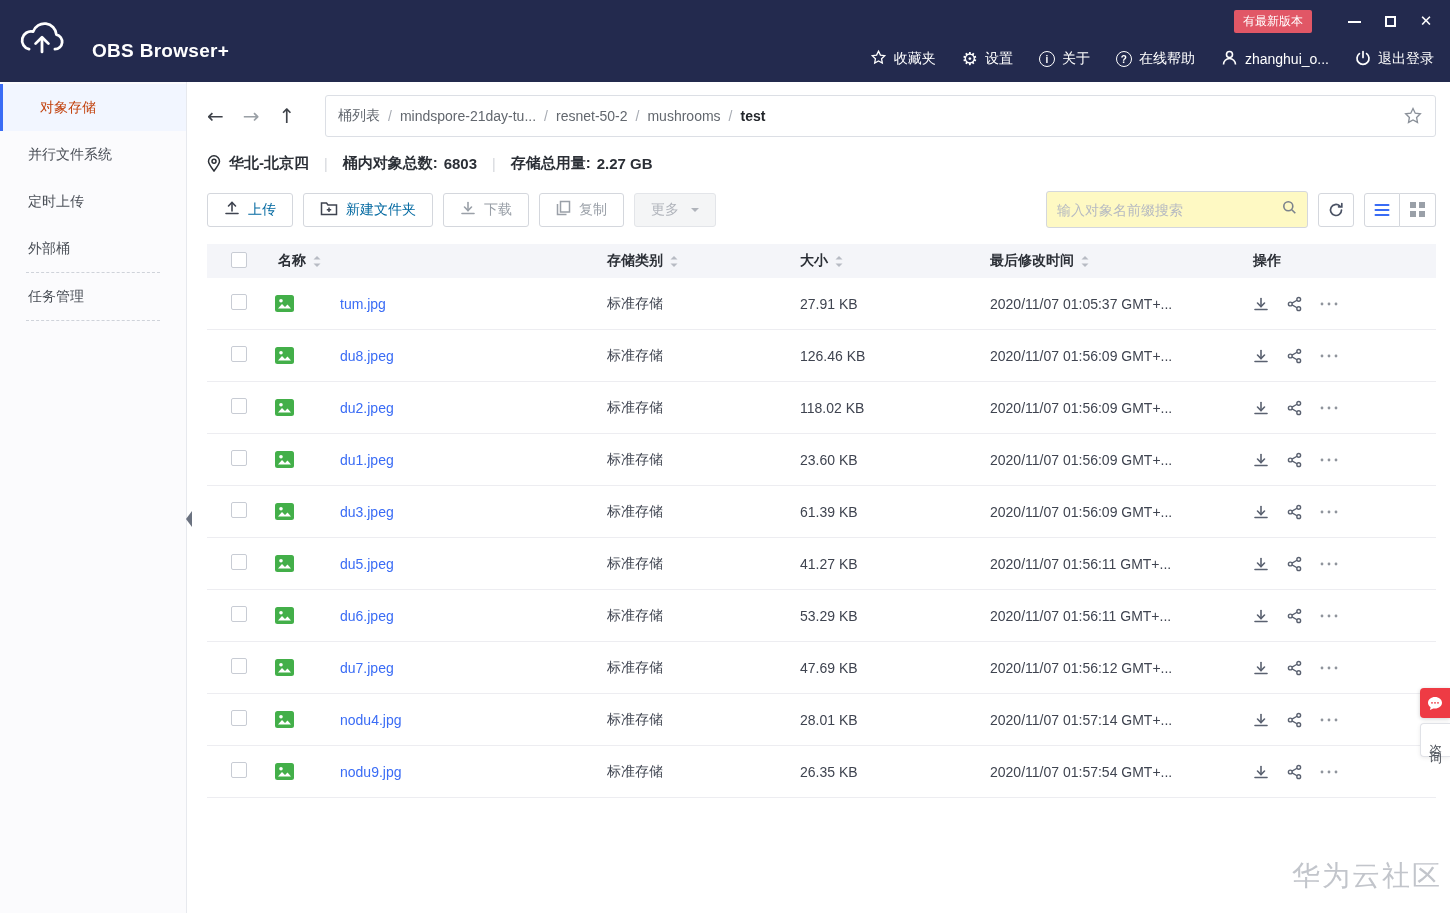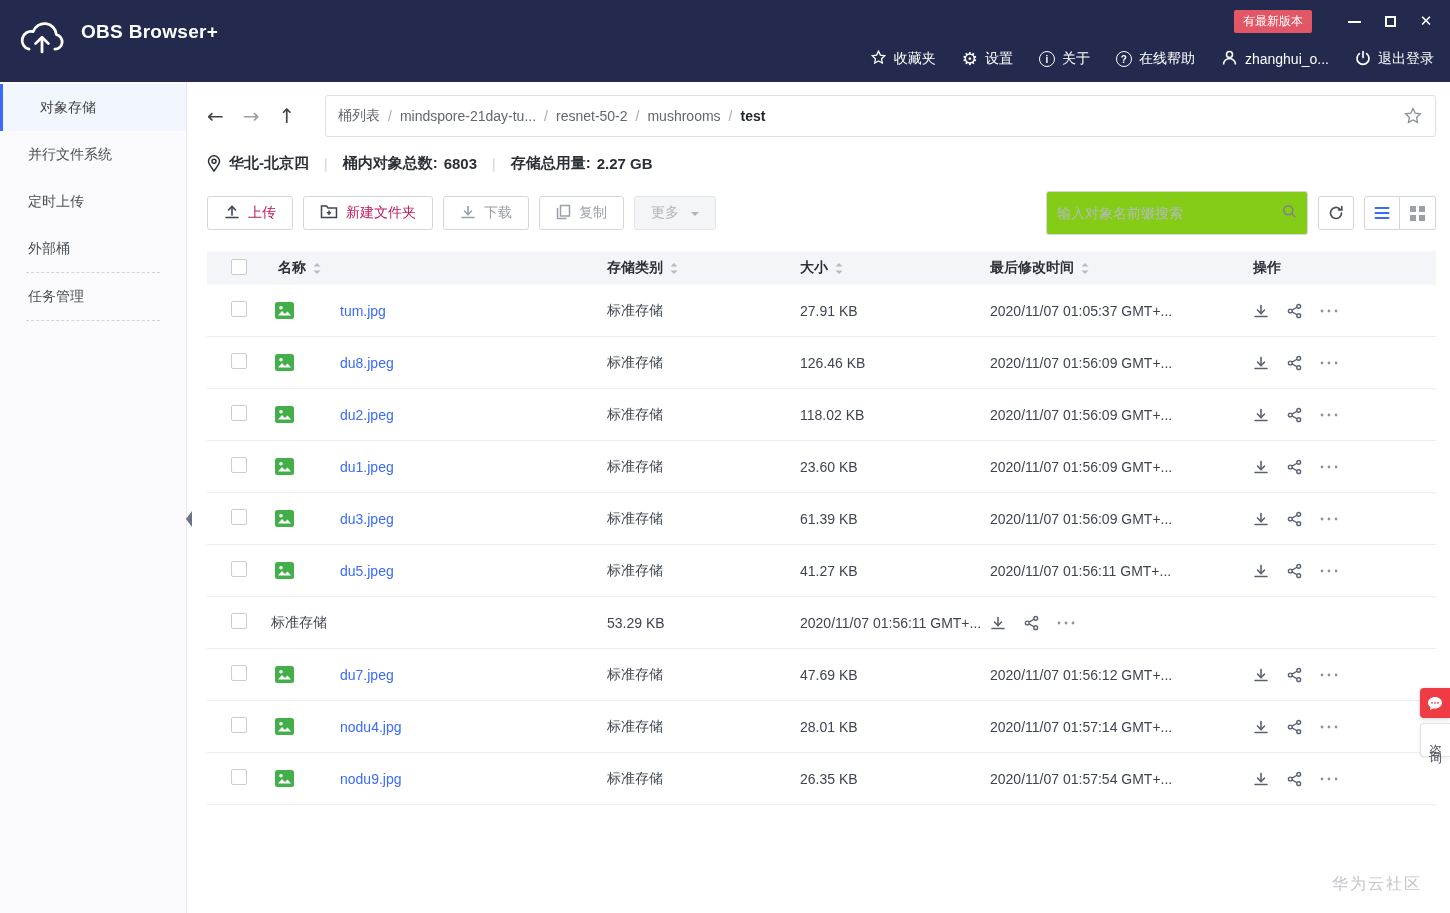--- a/index.html
+++ b/index.html
@@ -1,38 +1,38 @@
 <!DOCTYPE html>
 <html><head>
 <meta charset="utf-8">
 <style>
   * { margin:0; padding:0; box-sizing:border-box; }
   body { background:#2b2b2b; font-family:"Liberation Sans","DejaVu Sans",sans-serif; }
   .window { width:1450px; height:913px; position:relative; background:#fff; overflow:hidden; margin:0 auto; }
 
   
   .topbar { height:82px; background:#232a4e; position:relative; color:#fff; }
-  .brand { position:absolute; left:18px; top:50%; transform:translateY(-50%); display:flex; align-items:flex-start; gap:15px; }
+  .brand { position:absolute; left:18px; top:50%; transform:translateY(-50%); display:flex; align-items:flex-end; gap:26px; }
   .brand-title { font-size:19px; font-weight:bold; letter-spacing:.3px; }
   .win-controls { position:absolute; top:10px; right:16px; display:flex; align-items:center; gap:20px; }
   .badge { background:#e15766; color:#fff; font-size:12px; padding:3px 9px; border-radius:2px; margin-right:14px; }
   .win-btn { width:16px; height:16px; display:flex; align-items:center; justify-content:center; cursor:pointer; }
   .ctrl-min-bar { width:13px; height:2px; background:#fff; }
   .ctrl-max-box { width:11px; height:11px; border:2px solid #fff; }
   .ctrl-close-x { font-size:15px; line-height:1; font-family:"DejaVu Sans",sans-serif; }
   .topbar-menu { position:absolute; right:16px; bottom:13px; display:flex; align-items:center; gap:26px; font-size:14px; }
   .menu-item { display:flex; align-items:center; gap:7px; cursor:pointer; white-space:nowrap; }
   .circle-icon { width:16px; height:16px; border:1.5px solid #fff; border-radius:50%; display:flex; align-items:center; justify-content:center; font-size:10px; font-weight:bold; }
   .gear-glyph { font-family:"DejaVu Sans",sans-serif; font-size:18px; line-height:16px; }
 
   
   .app-body { display:flex; height:831px; }
   .sidebar { width:187px; background:#fbfbfd; border-right:1px solid #e7e9ee; padding-top:2px; position:relative; flex:none; }
   .side-item { height:47px; display:flex; align-items:center; padding-left:25px; font-size:14px; color:#4a4f57; border-left:3px solid transparent; cursor:pointer; }
-  .side-item.active { color:#404040; border-left-color:#3a6cf5; background:#f2f6ff;padding-left:37px; }
+  .side-item.active { color:#c2410c; border-left-color:#3a6cf5; background:#f2f6ff;padding-left:37px; }
   .side-sep { border-bottom:1px dashed #cfd3da; margin:0 26px; }
   .collapse-handle { position:absolute; right:-8px; top:425px; width:12px; height:24px; display:flex; align-items:center; justify-content:center; cursor:pointer; z-index:3; }
 
   .main { flex:1; position:relative; padding:0 14px 0 20px; background:#fff; overflow:hidden; }
 
   .nav-row { display:flex; align-items:center; padding-top:16px; height:52px; }
   .nav-arrows { display:flex; align-items:center; gap:19px; width:118px; flex:none; font-size:20px; }
   .nav-arrow { cursor:pointer; color:#3f434a; font-family:"DejaVu Sans",sans-serif; }
   .nav-arrow.dim { color:#9aa0a6; }
   .breadcrumb { flex:1; height:42px; border:1px solid #dcdfe5; border-radius:3px; display:flex; align-items:center; padding:0 12px; font-size:14px; color:#62676e; gap:8px; }
@@ -41,26 +41,26 @@
   .crumb-sep { color:#a7abb3; }
   .fav-star { margin-left:auto; display:flex; align-items:center; cursor:pointer; }
 
   .info-row { display:flex; align-items:center; margin-top:20px; font-size:15px; color:#2b2f36; }
   .info-row .pin { display:flex; align-items:center; margin-right:8px; }
   .b { font-weight:bold; }
   .sep-bar { color:#d3d6db; margin:0 15px; font-size:14px; }
   .info-label { margin-right:6px; }
 
   .toolbar-row { display:flex; align-items:center; margin-top:18px; }
-  .btn { height:34px; display:inline-flex; align-items:center; gap:8px; padding:0 16px; border:1px solid #d4d7dd; border-radius:3px; background:#fff; font-size:14px; color:#be185d; cursor:pointer; margin-right:10px; white-space:nowrap; }
+  .btn { height:34px; display:inline-flex; align-items:center; gap:8px; padding:0 16px; border:1px solid #d4d7dd; border-radius:3px; background:#fff; font-size:14px; color:#0369a1; cursor:pointer; margin-right:10px; white-space:nowrap; }
   .btn.dim { color:#9aa0a8; }
   .btn.disabled { background:#f4f5f6; color:#b0b4bb; border-color:#e3e5e9; cursor:default; }
   .caret-down { width:0; height:0; border:4px solid transparent; border-top-color:#b0b4bb; margin-top:5px; margin-left:4px; }
   .toolbar-right { margin-left:auto; display:flex; align-items:center; gap:10px; }
-  .search-box { width:262px; height:44px; border:1px solid #d4d7dd; border-radius:3px; display:flex; align-items:center; padding:0 10px; background:#84cc16; }
+  .search-box { width:262px; height:37px; border:1px solid #d4d7dd; border-radius:3px; display:flex; align-items:center; padding:0 10px; background:#fef9c3; }
   .search-box input { border:none; outline:none; flex:1; font-size:14px; color:#333; background:transparent; font-family:inherit; }
   .search-box input::placeholder { color:#b6bac2; }
   .icon-btn { width:36px; height:34px; border:1px solid #d4d7dd; border-radius:3px; background:#fff; display:flex; align-items:center; justify-content:center; cursor:pointer; }
   .view-toggle { display:flex; }
   .view-toggle .icon-btn:first-child { border-radius:3px 0 0 3px; }
   .view-toggle .icon-btn:last-child { border-radius:0 3px 3px 0; border-left:none; }
 
   
   .obj-table { margin-top:16px; font-size:14px; }
   .t-head, .t-row { display:grid; grid-template-columns:56px 336px 193px 190px 263px 1fr; align-items:center; }
@@ -71,21 +71,21 @@
   .th-name { padding-left:15px; }
   .name-cell { padding-left:12px; display:flex; align-items:center; gap:10px; }
   .file-name { color:#3a6cf5; cursor:pointer;margin-left:36px; }
   .file-icon { display:flex; align-items:center; }
   .th { display:flex; align-items:center; gap:6px; }
   .sort-ic { display:flex; align-items:center; cursor:pointer; }
   .actions-cell { display:flex; align-items:center; gap:18px; }
   .act { display:flex; align-items:center; cursor:pointer; }
   .checkbox { width:16px; height:16px; border:1px solid #c8ccd4; border-radius:2px; background:#fff; display:inline-block; cursor:pointer; }
 
-  .watermark { position:absolute; right:28px; bottom:18px; font-size:16px; color:#c2c5cb; letter-spacing:2px; }
+  .watermark { position:absolute; right:8px; bottom:18px; font-size:28px; color:#c2c5cb; letter-spacing:2px; }
 
   
   .consult { position:absolute; right:0; top:688px; width:30px; display:flex; flex-direction:column; align-items:stretch; z-index:5; }
   .consult-icon { width:30px; height:30px; background:#ee3b44; border-radius:4px 0 0 4px; display:flex; align-items:center; justify-content:center; cursor:pointer; box-shadow:0 1px 4px rgba(0,0,0,.18); }
   .consult-panel { background:#fff; border:1px solid #e0e2e7; border-right:none; border-radius:4px 0 0 4px; margin-top:5px; padding:10px 0; display:flex; justify-content:center; box-shadow:0 1px 4px rgba(0,0,0,.08); }
   .consult-text { writing-mode:vertical-lr; font-size:13px; color:#4a4f57; letter-spacing:6px; line-height:1; }
 </style>
 </head>
 <body>
 
@@ -588,20 +588,30 @@
                     <circle cx="2" cy="2" r="1.4"></circle>
                     <circle cx="9" cy="2" r="1.4"></circle>
                     <circle cx="16" cy="2" r="1.4"></circle>
                   </svg>
       </span>
     </div>
   </div>
 
   <div class="t-row">
     <div class="cell cb-cell"><span class="checkbox"></span></div>
+    <div class="cell name-cell">
+      <span class="file-icon">
+        <svg width="19" height="17" viewBox="0 0 19 17">
+                    <rect width="19" height="17" rx="2.5" fill="#43af49"></rect>
+                    <circle cx="6" cy="5.8" r="1.8" fill="#ffffff"></circle>
+                    <path d="M3 13.5l4-4.5 3 3 2.5-2.5 3.5 4z" fill="#ffffff"></path>
+                  </svg>
+      </span>
+      <span class="file-name">du6.jpeg</span>
+    </div>
     <div class="cell">标准存储</div>
     <div class="cell">53.29 KB</div>
     <div class="cell">2020/11/07 01:56:11 GMT+...</div>
     <div class="cell actions-cell">
       <span class="act">
         <svg width="16" height="16" viewBox="0 0 16 16" fill="none" stroke="#5a6170" stroke-width="1.6" stroke-linecap="round">
                     <path d="M8 2.5v8"></path>
                     <path d="M4.5 7L8 10.5 11.5 7"></path>
                     <path d="M2 13.5h12"></path>
                   </svg>

